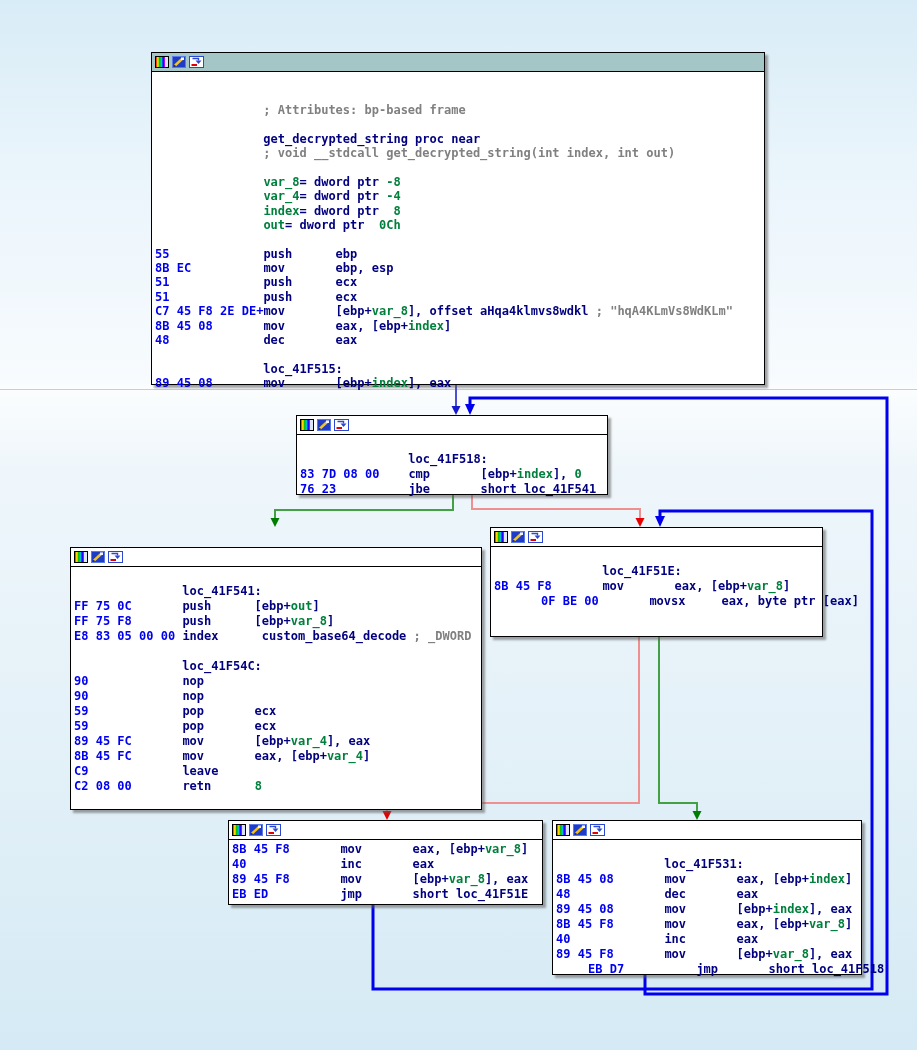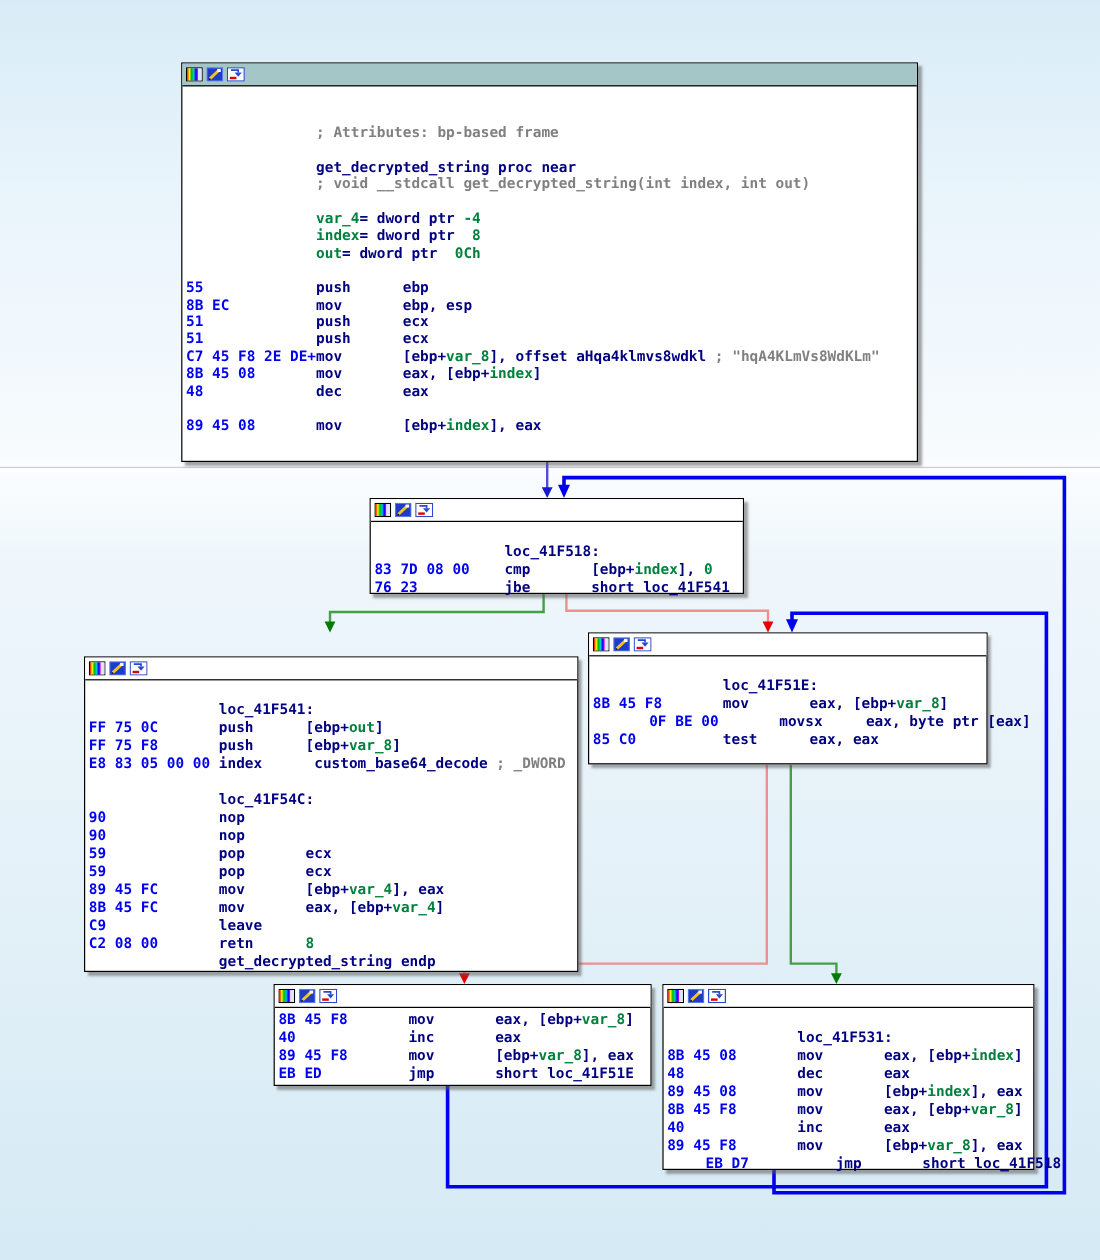--- a/index.html
+++ b/index.html
@@ -91,36 +91,38 @@
           </span>
         </div>
         <div class="content" style="line-height: 14.4px;">
           <div class="line" style="height: 14.4px;">&nbsp;</div>
           <div class="line" style="height: 14.4px;">&nbsp;</div>
           <div class="line" style="height: 14.4px;"><span class="c">               ; Attributes: bp-based frame</span></div>
           <div class="line" style="height: 14.4px;">&nbsp;</div>
           <div class="line" style="height: 14.4px;"><span class="k">               get_decrypted_string proc near</span></div>
           <div class="line" style="height: 14.4px;"><span class="c">               ; void __stdcall get_decrypted_string(int index, int out)</span></div>
           <div class="line" style="height: 14.4px;">&nbsp;</div>
+          <div class="line" style="height: 14.4px;"><span class="k">               </span><span class="g">var_8</span><span class="k">= dword ptr </span><span class="g">-8</span></div>
           <div class="line" style="height: 14.4px;"><span class="k">               </span><span class="g">var_4</span><span class="k">= dword ptr </span><span class="g">-4</span></div>
           <div class="line" style="height: 14.4px;"><span class="k">               </span><span class="g">index</span><span class="k">= dword ptr  </span><span class="g">8</span></div>
           <div class="line" style="height: 14.4px;"><span class="k">               </span><span class="g">out</span><span class="k">= dword ptr  </span><span class="g">0Ch</span></div>
           <div class="line" style="height: 14.4px;">&nbsp;</div>
           <div class="line" style="height: 14.4px;"><span class="b">55             </span><span class="k">push      ebp</span></div>
           <div class="line" style="height: 14.4px;"><span class="b">8B EC          </span><span class="k">mov       ebp, esp</span></div>
           <div class="line" style="height: 14.4px;"><span class="b">51             </span><span class="k">push      ecx</span></div>
           <div class="line" style="height: 14.4px;"><span class="b">51             </span><span class="k">push      ecx</span></div>
           <div class="line" style="height: 14.4px;"><span class="b">C7 45 F8 2E DE+</span><span class="k">mov       [ebp+</span><span class="g">var_8</span><span class="k">], offset aHqa4klmvs8wdkl</span><span class="c"> ; "hqA4KLmVs8WdKLm"</span></div>
           <div class="line" style="height: 14.4px;"><span class="b">8B 45 08       </span><span class="k">mov       eax, [ebp+</span><span class="g">index</span><span class="k">]</span></div>
           <div class="line" style="height: 14.4px;"><span class="b">48             </span><span class="k">dec       eax</span></div>
           <div class="line" style="height: 14.4px;">&nbsp;</div>
+          <div class="line" style="height: 14.4px;"><span class="k">               loc_41F515:</span></div>
           <div class="line" style="height: 14.4px;"><span class="b">89 45 08       </span><span class="k">mov       [ebp+</span><span class="g">index</span><span class="k">], eax</span></div>
         </div>
       </div>
-      <div class="block" style="left: 308px; top: 415px; width: 312px; height: 80px;">
+      <div class="block" style="left: 296px; top: 415px; width: 312px; height: 80px;">
         <div class="titlebar" style="background: rgb(255, 255, 255);">
           <span class="icon">
             <svg width="14" height="12" viewBox="0 0 14 12">
       <defs>
                 <linearGradient id="rb1" x1="0" y1="0" x2="1" y2="0">
         <stop offset="0" stop-color="#f00"></stop>
                   <stop offset=".2" stop-color="#ff0"></stop>
         <stop offset=".4" stop-color="#0b0"></stop>
                   <stop offset=".6" stop-color="#0cc"></stop>
         <stop offset=".8" stop-color="#00f"></stop>
@@ -201,21 +203,20 @@
           <div class="line" style="height: 15px;">&nbsp;</div>
           <div class="line" style="height: 15px;"><span class="k">               loc_41F54C:</span></div>
           <div class="line" style="height: 15px;"><span class="b">90             </span><span class="k">nop</span></div>
           <div class="line" style="height: 15px;"><span class="b">90             </span><span class="k">nop</span></div>
           <div class="line" style="height: 15px;"><span class="b">59             </span><span class="k">pop       ecx</span></div>
           <div class="line" style="height: 15px;"><span class="b">59             </span><span class="k">pop       ecx</span></div>
           <div class="line" style="height: 15px;"><span class="b">89 45 FC       </span><span class="k">mov       [ebp+</span><span class="g">var_4</span><span class="k">], eax</span></div>
           <div class="line" style="height: 15px;"><span class="b">8B 45 FC       </span><span class="k">mov       eax, [ebp+</span><span class="g">var_4</span><span class="k">]</span></div>
           <div class="line" style="height: 15px;"><span class="b">C9             </span><span class="k">leave</span></div>
           <div class="line" style="height: 15px;"><span class="b">C2 08 00       </span><span class="k">retn      </span><span class="g">8</span></div>
-          <div class="line" style="height: 15px;"><span class="k">               get_decrypted_string endp</span></div>
         </div>
       </div>
       <div class="block" style="left: 490px; top: 527px; width: 333px; height: 110px;">
         <div class="titlebar" style="background: rgb(255, 255, 255);">
           <span class="icon">
             <svg width="14" height="12" viewBox="0 0 14 12">
       <defs>
                 <linearGradient id="rb3" x1="0" y1="0" x2="1" y2="0">
         <stop offset="0" stop-color="#f00"></stop>
                   <stop offset=".2" stop-color="#ff0"></stop>
@@ -245,21 +246,20 @@
     <path d="M9.5 4.5 l-3 0 l3 3.5 l3 -3.5 z" fill="#2a48d0"></path>
     <rect x="2.5" y="8" width="5.5" height="2" fill="#e00000"></rect>
             </svg>
           </span>
         </div>
         <div class="content" style="line-height: 15px;">
           <div class="line" style="height: 15px;">&nbsp;</div>
           <div class="line" style="height: 15px;"><span class="k">               loc_41F51E:</span></div>
           <div class="line" style="height: 15px;"><span class="b">8B 45 F8       </span><span class="k">mov       eax, [ebp+</span><span class="g">var_8</span><span class="k">]</span></div>
           <div class="line" style="height: 15px; margin-left: 47px;"><span class="b">0F BE 00       </span><span class="k">movsx     eax, byte ptr [eax]</span></div>
-          <div class="line" style="height: 15px;"><span class="b">85 C0          </span><span class="k">test      eax, eax</span></div>
         </div>
       </div>
       <div class="block" style="left: 228px; top: 820px; width: 315px; height: 85px;">
         <div class="titlebar" style="background: rgb(255, 255, 255);">
           <span class="icon">
             <svg width="14" height="12" viewBox="0 0 14 12">
       <defs>
                 <linearGradient id="rb4" x1="0" y1="0" x2="1" y2="0">
         <stop offset="0" stop-color="#f00"></stop>
                   <stop offset=".2" stop-color="#ff0"></stop>

